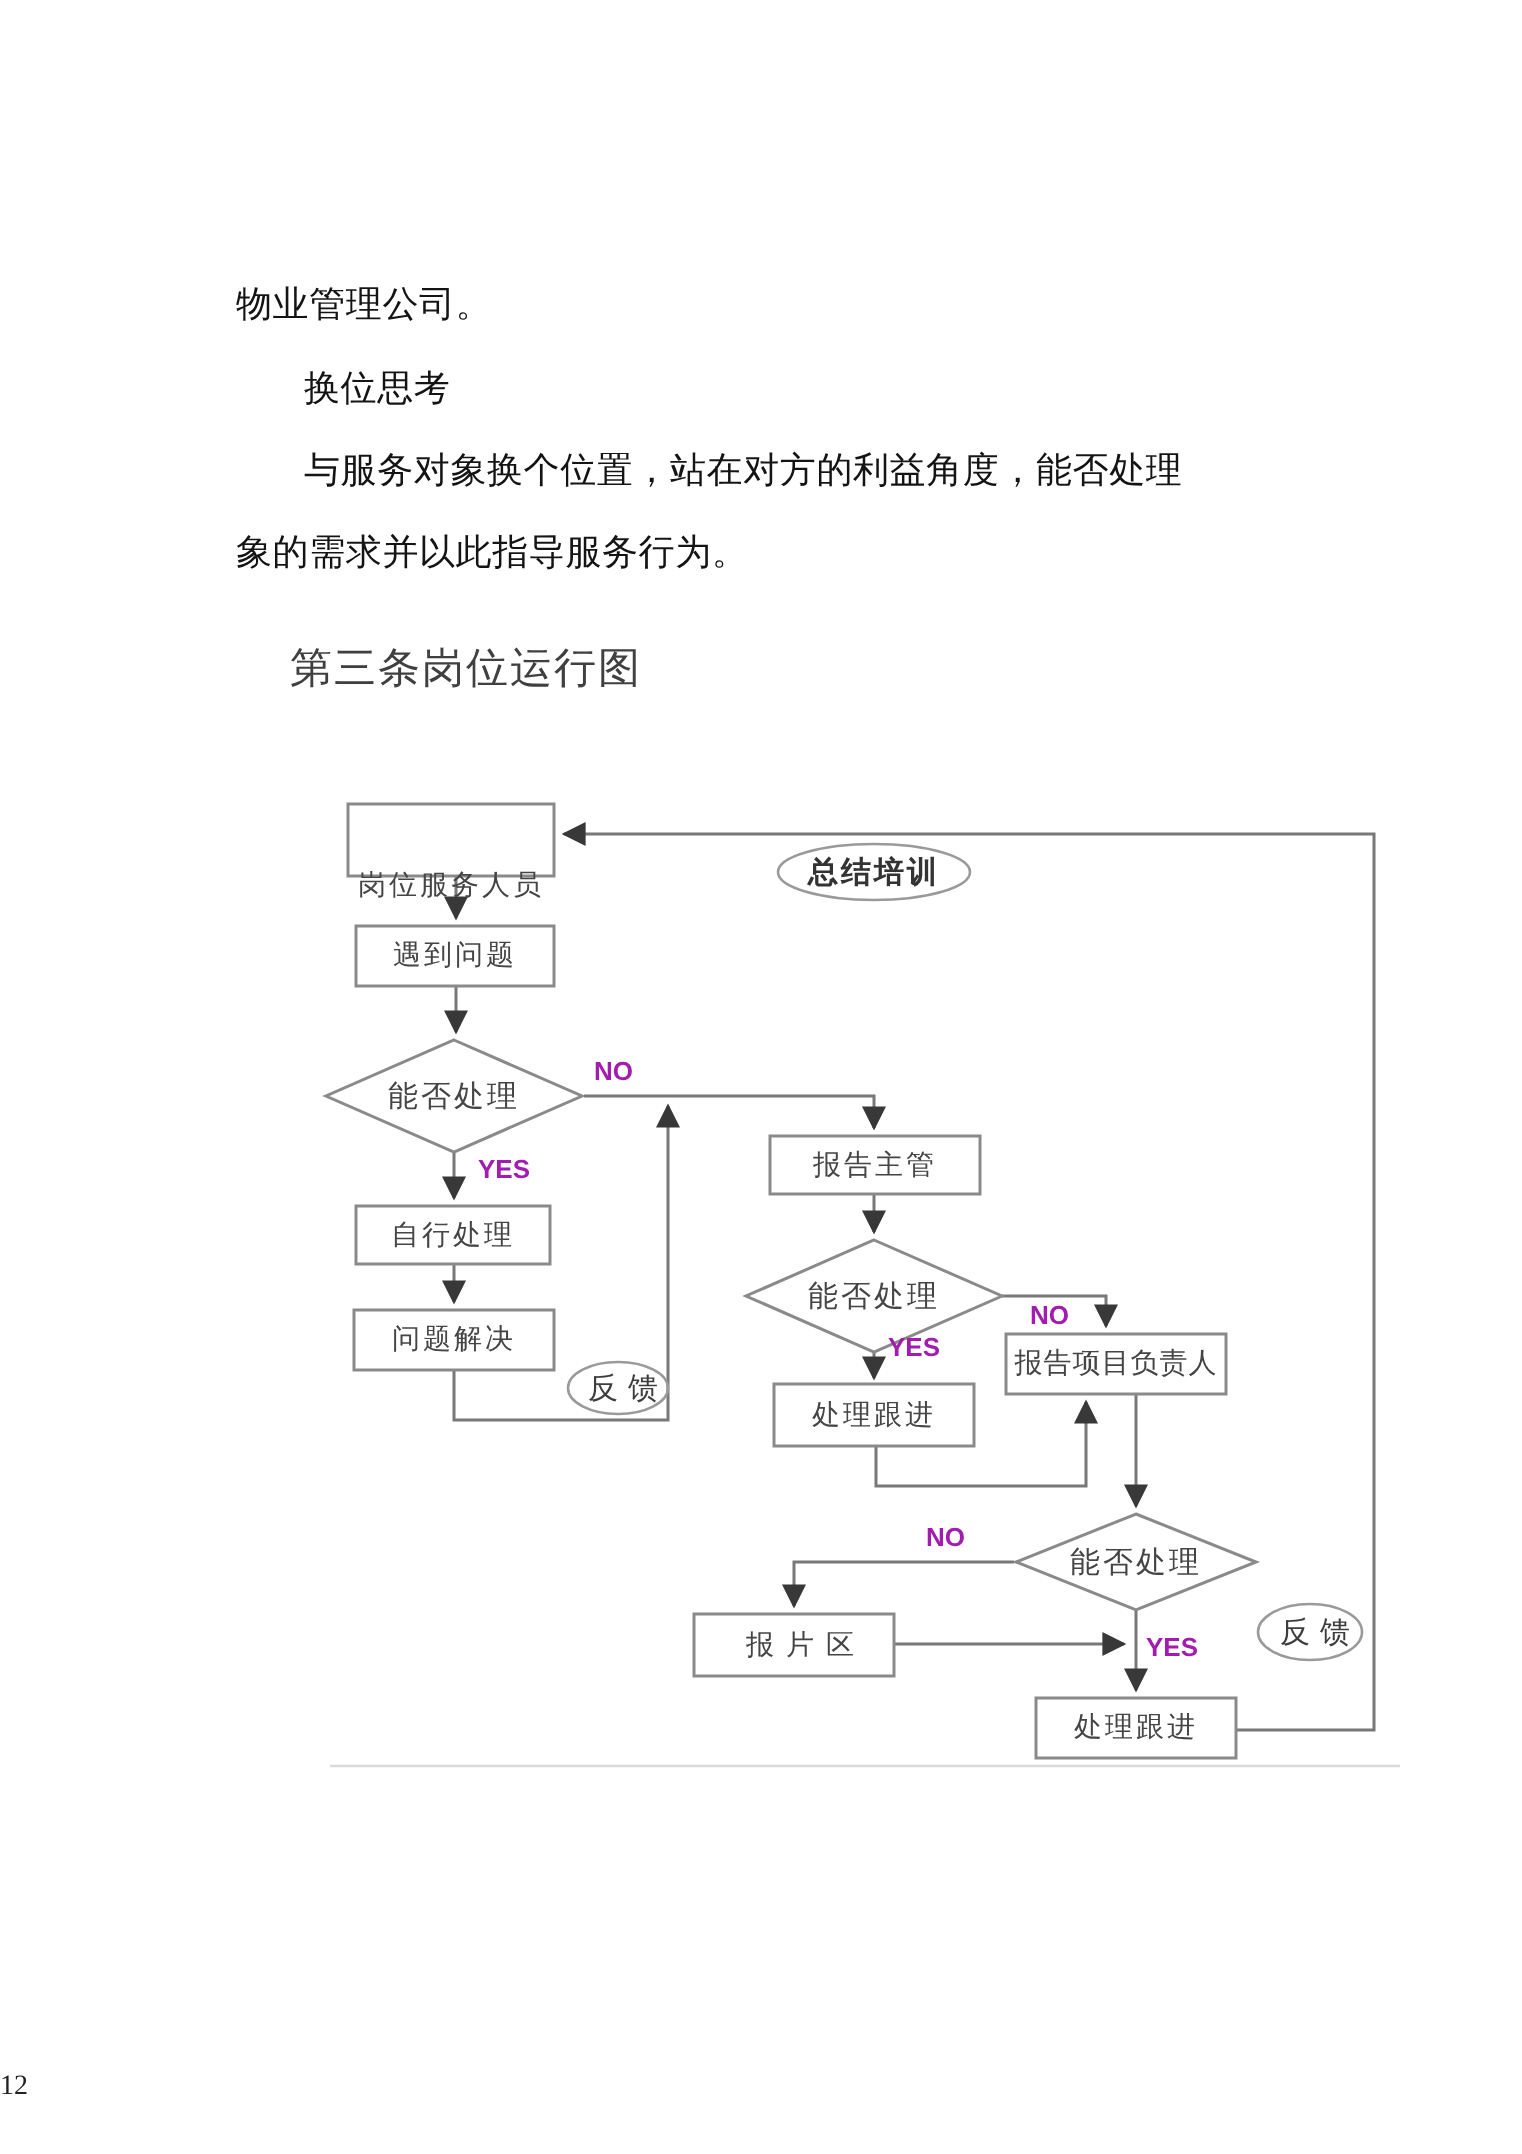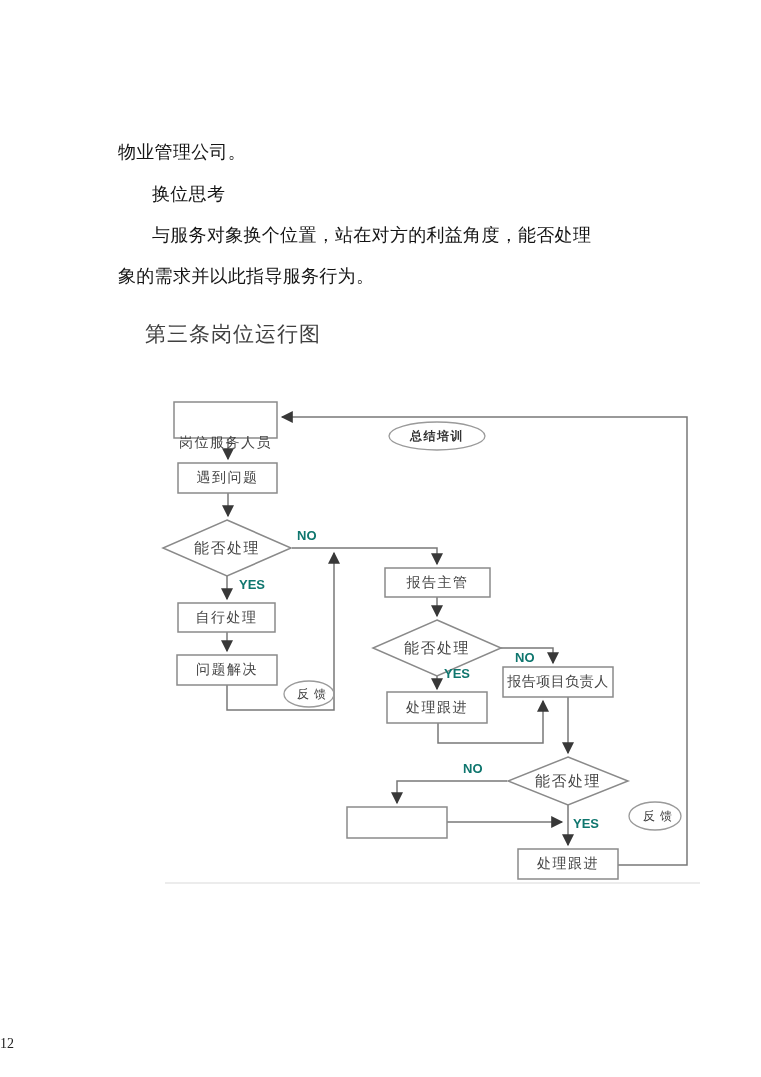--- a/index.html
+++ b/index.html
@@ -8,26 +8,26 @@
   .page{position:absolute;left:0;top:0;width:761px;height:1077px;background:#fff;}
 
   .txtline{position:absolute;white-space:nowrap;font-size:18px;letter-spacing:.3px;color:#141414;}
   .heading{position:absolute;white-space:nowrap;font-size:21px;font-weight:normal;letter-spacing:1px;color:#404040;}
   .pagenum{position:absolute;left:0;top:1036px;width:761px;text-align:left;font-size:14px;color:#222;}
 
   .fc-svg{position:absolute;left:0;top:0;width:761px;height:1077px;}
   .node-label{position:absolute;display:flex;align-items:center;justify-content:center;
       font-size:14px;letter-spacing:1.5px;color:#454545;white-space:nowrap;}
   .dec-label{font-size:15px;}
-  .ell-label{font-size:12px;color:#3d3d3d;}
+  .ell-label{font-size:15px;color:#3d3d3d;}
   .ell-bold{font-weight:bold;color:#333;}
   .fb{letter-spacing:5px;padding-left:5px;}
   .ra{letter-spacing:6px;padding-left:6px;}
   .edge-label{position:absolute;font-family:"Liberation Sans","DejaVu Sans",sans-serif;
-      font-size:13px;font-weight:600;color:#0f766e;white-space:nowrap;}
+      font-size:13px;font-weight:600;color:#a21caf;white-space:nowrap;}
 </style>
 </head>
 <body>
 
 <div class="page">
 
   <div class="txtline" style="left:118px;top:140px;">物业管理公司。</div>
   <div class="txtline" style="left:152px;top:182px;">换位思考</div>
   <div class="txtline" style="left:152px;top:223px;">与服务对象换个位置，站在对方的利益角度，能否处理</div>
   <div class="txtline" style="left:118px;top:264px;">象的需求并以此指导服务行为。</div>
@@ -83,20 +83,21 @@
   <div class="node-label" style="left:174px;top:402px;width:103px;height:36px;margin-top:23px;">岗位服务人员</div>
   <div class="node-label" style="left:178px;top:463px;width:99px;height:30px;">遇到问题</div>
   <div class="node-label dec-label" style="left:163px;top:527px;width:128px;height:42px;">能否处理</div>
   <div class="node-label" style="left:178px;top:603px;width:97px;height:29px;">自行处理</div>
   <div class="node-label" style="left:177px;top:655px;width:100px;height:30px;">问题解决</div>
   <div class="node-label" style="left:385px;top:568px;width:105px;height:29px;">报告主管</div>
   <div class="node-label dec-label" style="left:373px;top:627px;width:128px;height:42px;">能否处理</div>
   <div class="node-label" style="left:387px;top:692px;width:100px;height:31px;">处理跟进</div>
   <div class="node-label" style="left:503px;top:667px;width:110px;height:30px;letter-spacing:.5px;">报告项目负责人</div>
   <div class="node-label dec-label" style="left:508px;top:762px;width:120px;height:38px;">能否处理</div>
+  <div class="node-label ra" style="left:347px;top:807px;width:100px;height:31px;">报片区</div>
   <div class="node-label" style="left:518px;top:849px;width:100px;height:30px;">处理跟进</div>
   <div class="node-label ell-label ell-bold" style="left:389px;top:422px;width:96px;height:28px;">总结培训</div>
   <div class="node-label ell-label fb" style="left:284px;top:681px;width:50px;height:26px;">反馈</div>
   <div class="node-label ell-label fb" style="left:629px;top:802px;width:52px;height:28px;">反馈</div>
 
   <div class="edge-label" style="left:297px;top:528px;">NO</div>
   <div class="edge-label" style="left:239px;top:577px;">YES</div>
   <div class="edge-label" style="left:515px;top:650px;">NO</div>
   <div class="edge-label" style="left:444px;top:666px;">YES</div>
   <div class="edge-label" style="left:463px;top:761px;">NO</div>

